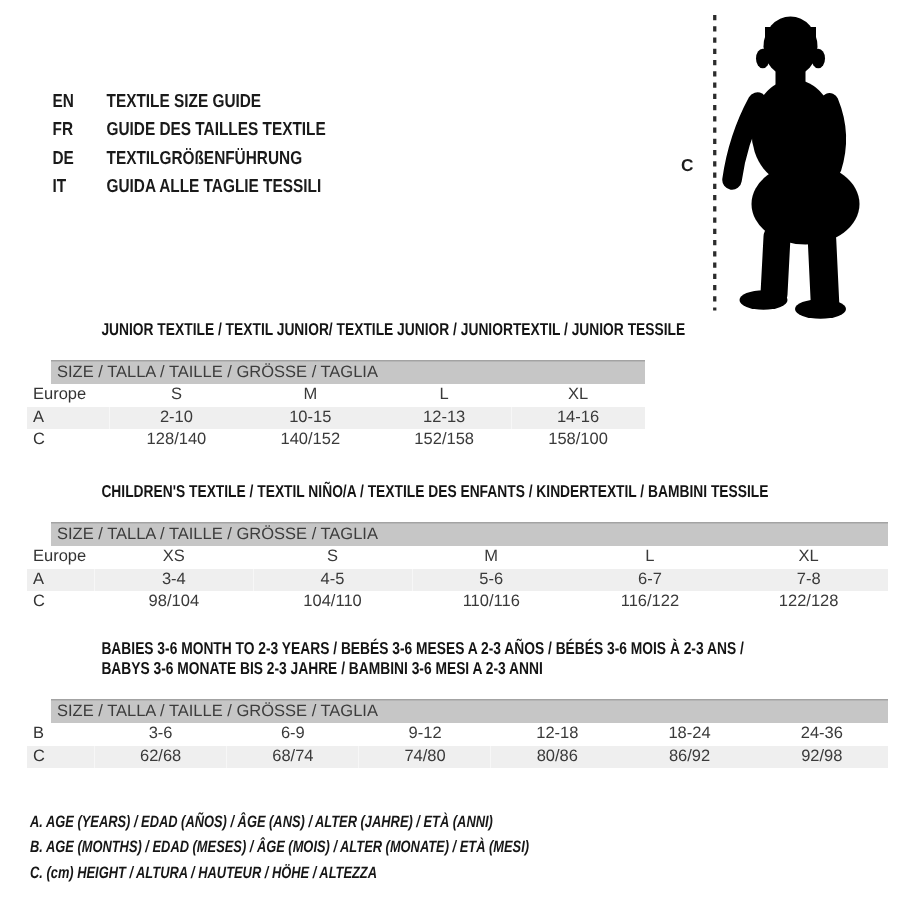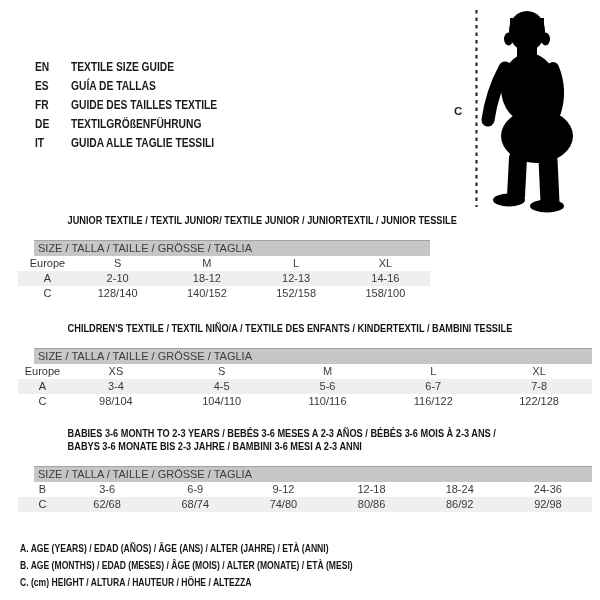--- a/index.html
+++ b/index.html
@@ -28,38 +28,35 @@
   }
   .size-bar{
     height:15px;background:#c6c6c6;border-top:1px solid #a3a3a3;
     font-size:11px;line-height:15px;color:#3c3c3c;padding-left:4px;white-space:nowrap;margin-left:16px;
   }
   table{border-collapse:collapse;table-layout:fixed;width:100%;}
   col.labelcol{width:55px;}
   .sec2 col.labelcol,.sec3 col.labelcol{width:45px;}
   td{font-size:11px;color:#3a3a3a;height:15px;line-height:15px;padding:0;text-align:center;
      white-space:nowrap;overflow:hidden;}
-  td.rowlabel{text-align:center;padding-left:4px;color:#333;}
+  td.rowlabel{text-align:left;padding-left:4px;color:#333;}
   tbody tr:nth-child(even){background:#efefef;}
   
-  .footnotes{position:absolute;left:20px;top:540px;}
+  .footnotes{position:absolute;left:20px;top:540px;font-style:italic;}
   .footnote{height:17px;line-height:17px;font-weight:bold;font-size:11px;color:#161616;
     white-space:nowrap;transform:scaleX(.78);transform-origin:left;}
 </style>
 </head>
 <body>
 
 <div class="canvas">
 
   <div class="langs">
     <div class="lang-row">
       <span class="lang-code">EN</span><span class="lang-label">TEXTILE SIZE GUIDE</span>
-    </div>
-    <div class="lang-row">
-      <span class="lang-code">ES</span><span class="lang-label">GUÍA DE TALLAS</span>
     </div>
     <div class="lang-row">
       <span class="lang-code">FR</span><span class="lang-label">GUIDE DES TAILLES TEXTILE</span>
     </div>
     <div class="lang-row">
       <span class="lang-code">DE</span><span class="lang-label">TEXTILGRÖßENFÜHRUNG</span>
     </div>
     <div class="lang-row">
       <span class="lang-code">IT</span><span class="lang-label">GUIDA ALLE TAGLIE TESSILI</span>
     </div>
@@ -111,21 +108,21 @@
           <tr>
             <td class="rowlabel">Europe</td>
             <td>S</td>
             <td>M</td>
             <td>L</td>
             <td>XL</td>
           </tr>
           <tr>
             <td class="rowlabel">A</td>
             <td>2-10</td>
-            <td>18-12</td>
+            <td>10-15</td>
             <td>12-13</td>
             <td>14-16</td>
           </tr>
           <tr>
             <td class="rowlabel">C</td>
             <td>128/140</td>
             <td>140/152</td>
             <td>152/158</td>
             <td>158/100</td>
           </tr>

